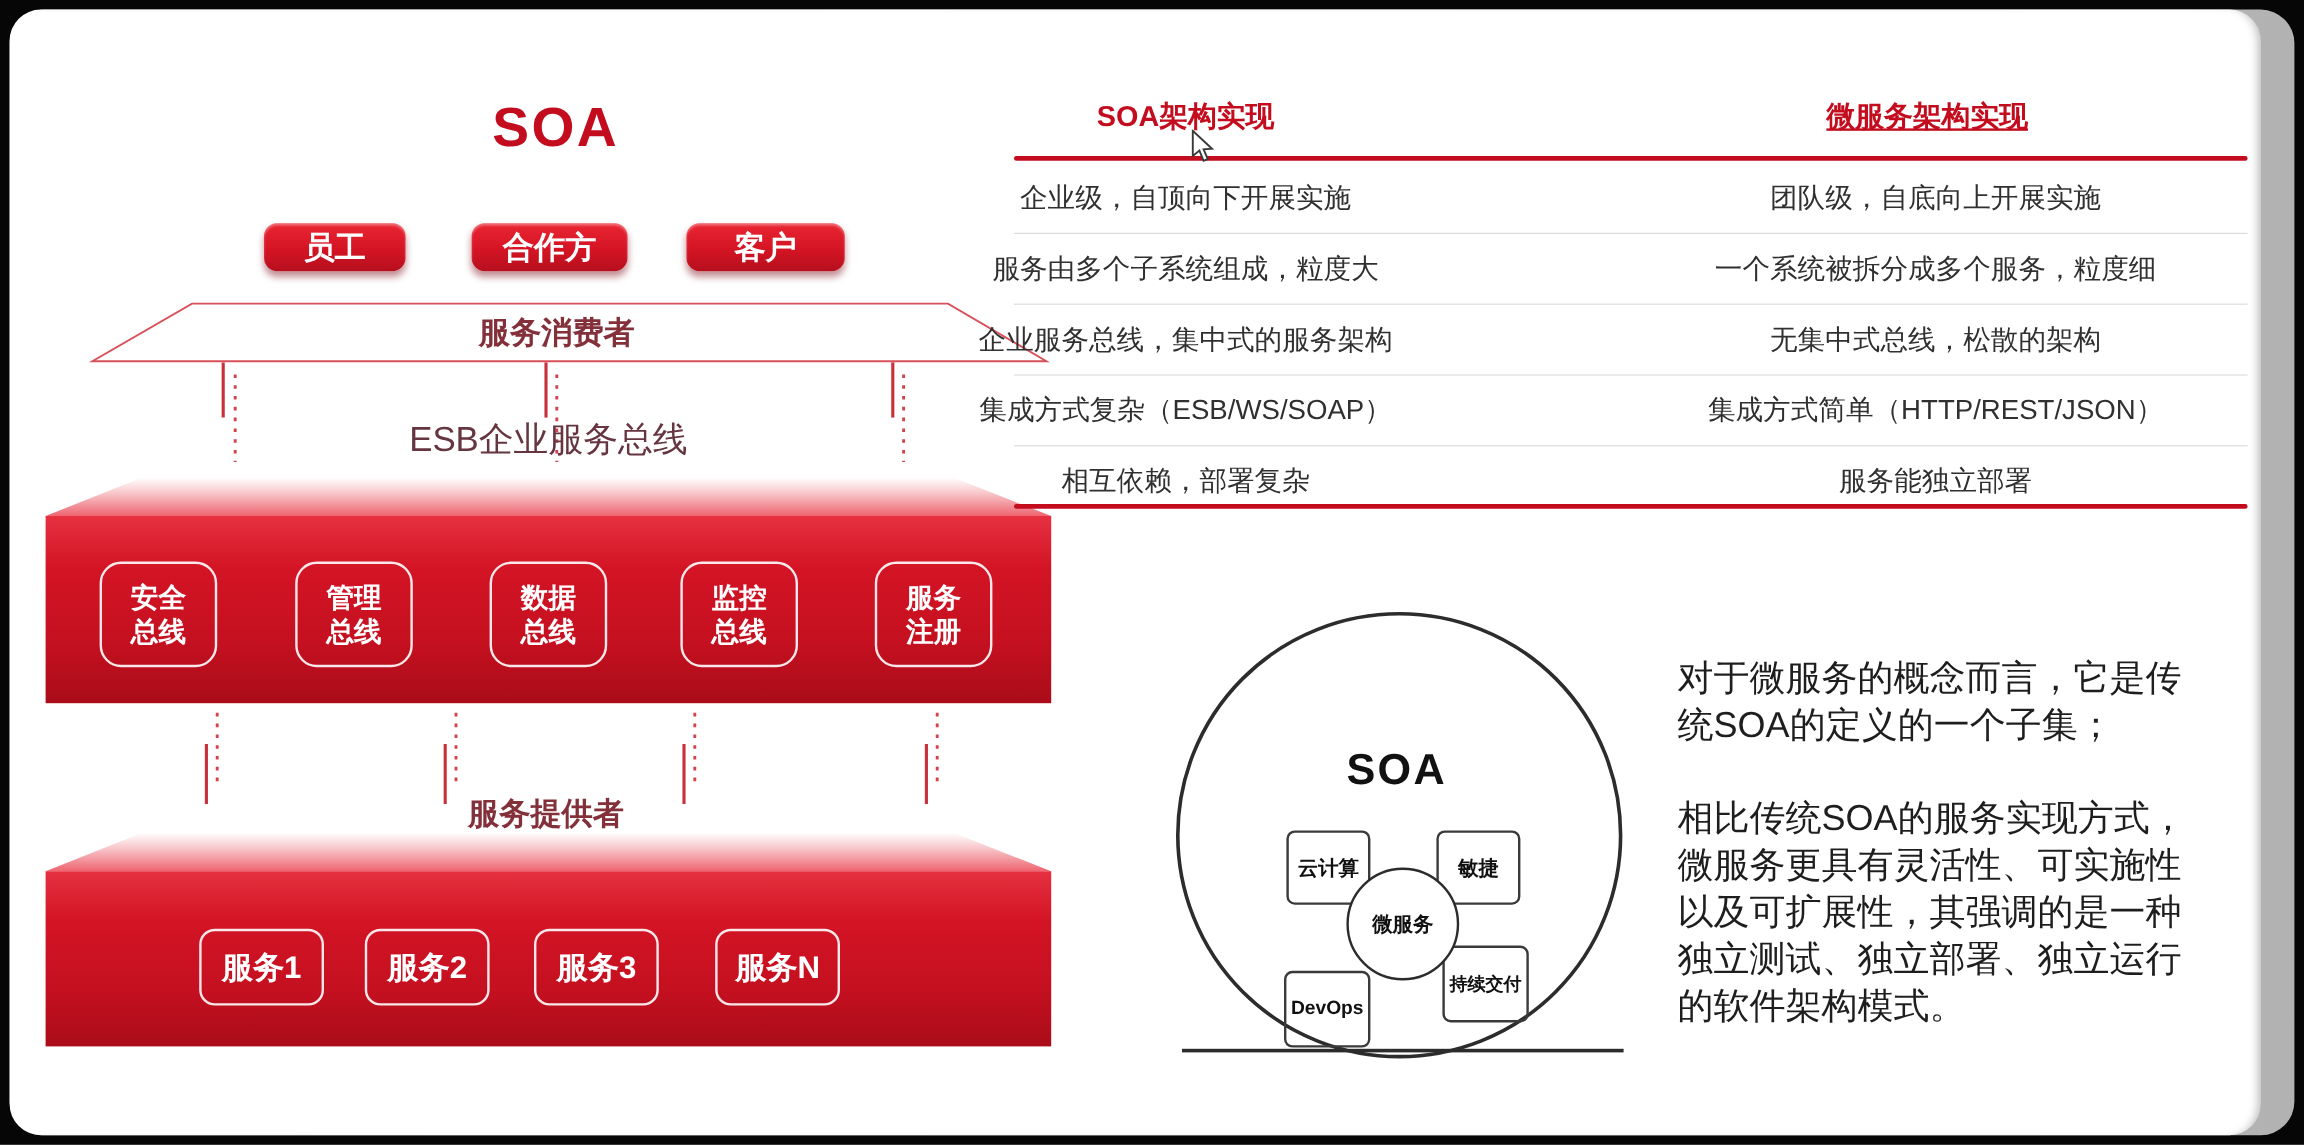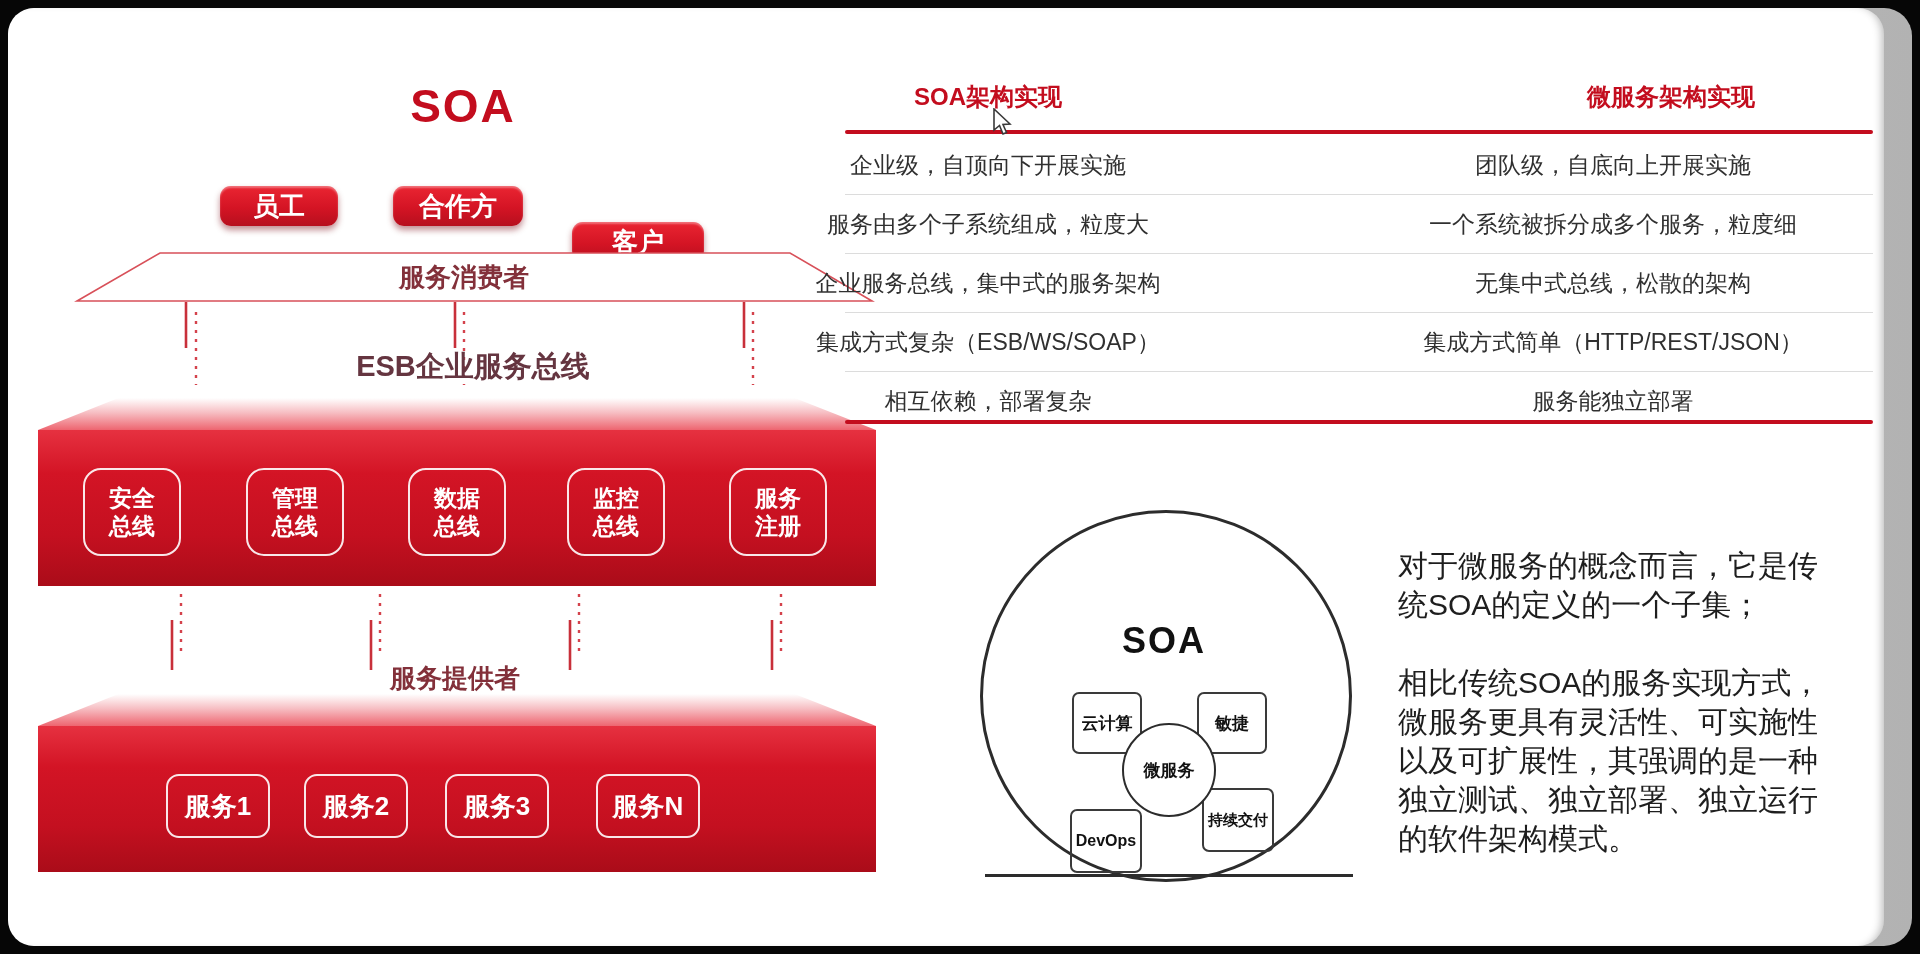--- a/index.html
+++ b/index.html
@@ -17,23 +17,23 @@
 
   
   .soa-title{left:455px;top:98px;font-size:46px;font-weight:bold;color:#c30d1e;letter-spacing:2px;}
   .consumer-btn{height:40px;border-radius:11px;
      background:linear-gradient(180deg,#ea2532 0%,#d41424 55%,#b60f1e 100%);
      box-shadow:0 4px 6px rgba(120,5,15,.45), inset 0 2px 2px rgba(255,255,255,.35);
      color:#fff;font-size:26px;font-weight:bold;
      display:flex;align-items:center;justify-content:center;}
   .btn-0{left:212px;top:178px;width:118px;}
   .btn-1{left:385px;top:178px;width:130px;}
-  .btn-2{left:564px;top:178px;width:132px;margin-top:36px;}
+  .btn-2{left:564px;top:178px;width:132px;}
   .maroon-label{font-size:26px;font-weight:bold;color:#83303a;}
-  .esb-label{left:449px;top:359px;font-size:29px;font-weight:bold;color:#653540;margin-left:16px;}
+  .esb-label{left:449px;top:359px;font-size:29px;font-weight:normal;color:#653540;}
 
   .slab{left:30px;width:838px;}
   .slab-top{height:32px;clip-path:polygon(9.6% 0,90.3% 0,100% 100%,0 100%);
      background:linear-gradient(180deg,rgba(255,240,240,0) 0%,rgba(244,170,176,.75) 45%,#ee6570 100%);}
   .slab-body{background:linear-gradient(180deg,#e63140 0%,#d31425 28%,#c41020 68%,#aa0c19 100%);}
   .slab1-top{top:390px;}
   .slab1-body{top:422px;height:156px;}
   .slab2-top{top:686px;}
   .slab2-body{top:718px;height:146px;}
 
@@ -151,21 +151,21 @@
     <span>服务2</span>
   </div>
   <div class="abs ctr svc-box" style="left:489px;top:798px;">
     <span>服务3</span>
   </div>
   <div class="abs ctr svc-box" style="left:640px;top:798px;">
     <span>服务N</span>
   </div>
 
   <div class="abs ctr tbl-header" style="left:980px;top:89px;">SOA架构实现</div>
-  <div class="abs ctr tbl-header" style="left:1663px;top:89px;">微服务架构实现</div>
+  <div class="abs ctr tbl-header" style="left:1598px;top:89px;text-decoration:underline;">微服务架构实现</div>
   <div class="abs red-rule" style="top:122px;"></div>
 
   <div class="abs tbl-rows">
     <div class="tbl-row sep">
       <span class="cell cell-l">企业级，自顶向下开展实施</span>
       <span class="cell cell-r">团队级，自底向上开展实施</span>
     </div>
     <div class="tbl-row sep">
       <span class="cell cell-l">服务由多个子系统组成，粒度大</span>
       <span class="cell cell-r">一个系统被拆分成多个服务，粒度细</span>

